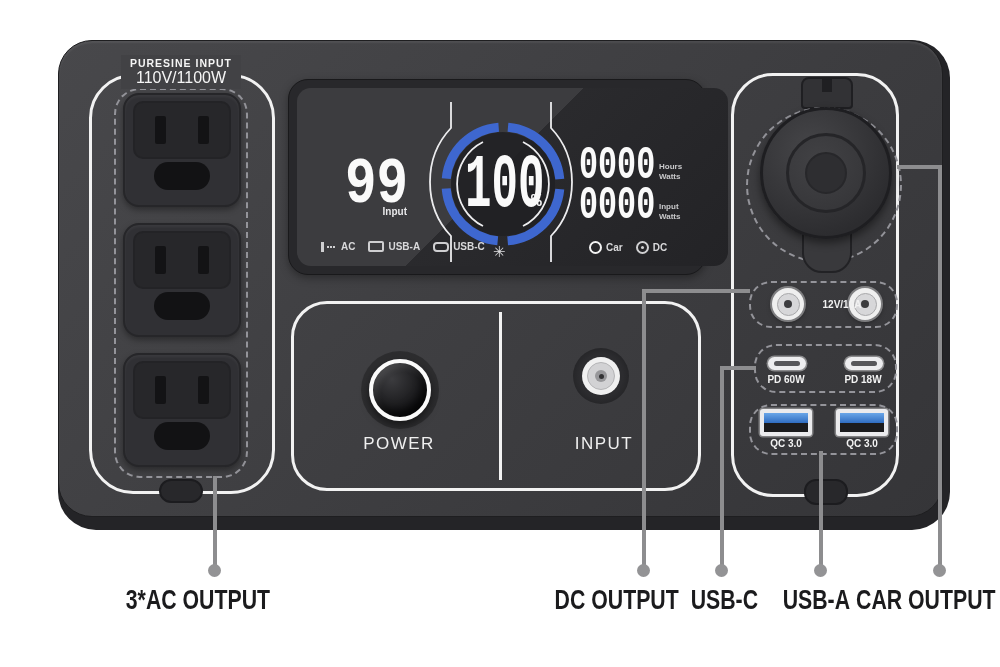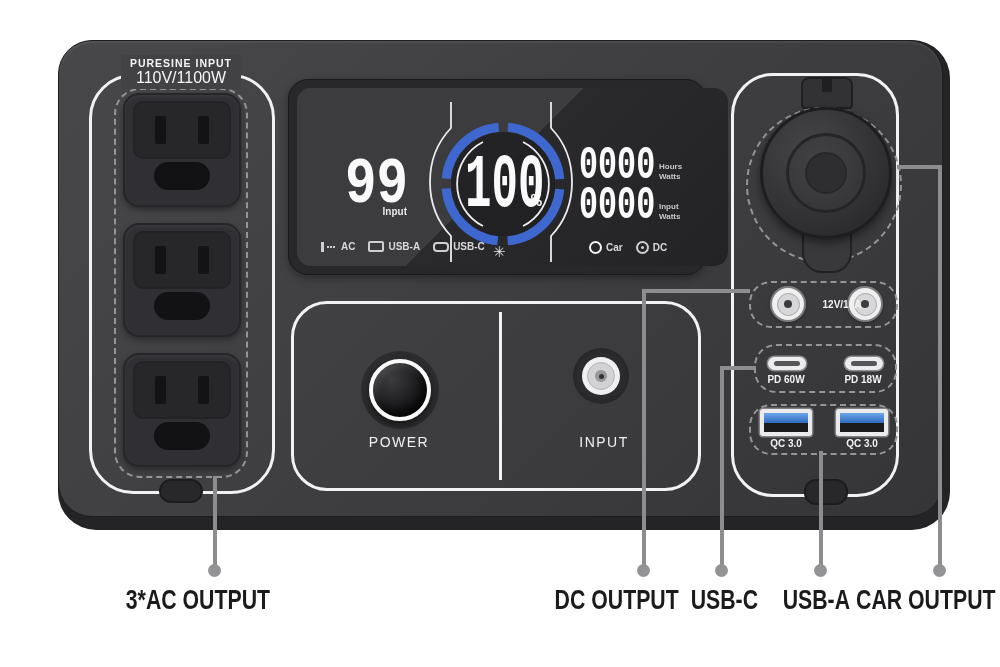--- a/index.html
+++ b/index.html
@@ -39,21 +39,21 @@
   .ic-circle{width:9px;height:9px;border:2px solid #f2f2f2;border-radius:50%;}
   .ic-dotcircle{width:9px;height:9px;border:2px solid #cfcfd1;border-radius:50%;}
   .ic-dotcircle::after{content:"";position:absolute;left:3px;top:3px;width:3px;height:3px;
                        background:#cfcfd1;border-radius:50%;}
   
   .divider{position:absolute;left:205px;top:8px;width:3px;height:168px;background:#f2f2f2;}
   .power-btn{position:absolute;left:75px;top:55px;width:54px;height:54px;border-radius:50%;
              border:4px solid #fafafa;background:radial-gradient(circle at 35% 30%,#3c3c3f,#101012 72%);
              box-shadow:0 0 0 8px rgba(0,0,0,.28),0 4px 9px rgba(0,0,0,.5),
                         inset -4px -6px 9px rgba(0,0,0,.65),inset 3px 4px 6px rgba(255,255,255,.14);}
-  .panel-label{position:absolute;color:#f0f0f0;font-size:14px;letter-spacing:1.5px;text-align:center;}
+  .panel-label{position:absolute;color:#f0f0f0;font-size:17px;letter-spacing:1.5px;text-align:center;}
   .inp-o{position:absolute;left:279px;top:44px;width:56px;height:56px;border-radius:50%;
          background:radial-gradient(circle,#2c2c2f 55%,#1b1b1d);display:flex;align-items:center;justify-content:center;}
   .inp-1{width:38px;height:38px;border-radius:50%;background:#f0f0f0;display:flex;align-items:center;justify-content:center;}
   .inp-2{width:26px;height:26px;border-radius:50%;background:#d2d2d4;border:1px solid #b4b4b6;
          display:flex;align-items:center;justify-content:center;}
   .inp-3{width:12px;height:12px;border-radius:50%;background:#97979a;display:flex;align-items:center;justify-content:center;}
   .inp-4{width:5px;height:5px;border-radius:50%;background:#323234;}
   
   .dcsock{position:absolute;top:245px;width:32px;height:32px;border-radius:50%;background:#efefef;
           box-shadow:0 0 0 2px #7e7e80,0 2px 5px rgba(0,0,0,.5);display:flex;align-items:center;justify-content:center;}

